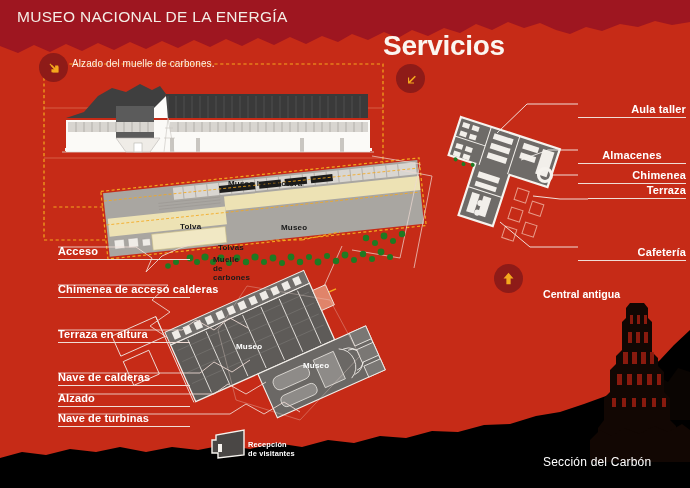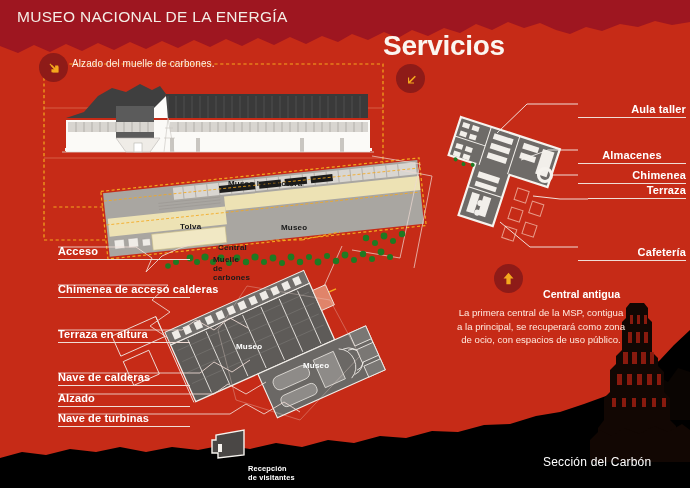--- a/index.html
+++ b/index.html
@@ -535,23 +535,22 @@
       <path d="M17 7.5 L9.5 15 L9.5 10 L8 10 L8 18 L16 18 L16 16.5 L11 16.5 L18.5 9 Z" fill="#F4A81D"></path>
     </svg>
   </div>
 
   <div class="badge" style="left:494px;top:264px;width:29px;height:29px;">
     <svg width="17" height="17" viewBox="0 0 24 24" aria-hidden="true">
       <path d="M12 4 L19 12 L15 12 L15 20 L9 20 L9 12 L5 12 Z" fill="#F4A81D"></path>
     </svg>
   </div>
   <div id="central-antigua-title">Central antigua</div>
-  <div id="central-antigua-body">La primera central de la MSP, contigua a la principal, se recuperará como zona de ocio, con espacios de uso público.</div>
-
-  <div class="lbl lbl-recep" style="left:248px;top:464px;">Recepción
+
+  <div class="lbl lbl-recep" style="left:248px;top:440px;">Recepción
 de visitantes</div>
 
   <div id="footer-caption">Sección del Carbón</div>
 
   <div id="left-labels">
       <div class="lbl lbl-side" style="left: 58px; top: 245px; width: 132px;"><span>Acceso</span><div style="height: 1px; background: rgb(240, 221, 214); margin-top: 1.5px; width: 132px;"></div></div>
       <div class="lbl lbl-side" style="left: 58px; top: 283px; width: 132px;"><span>Chimenea de acceso calderas</span><div style="height: 1px; background: rgb(240, 221, 214); margin-top: 1.5px; width: 132px;"></div></div>
       <div class="lbl lbl-side" style="left: 58px; top: 328px; width: 132px;"><span>Terraza en altura</span><div style="height: 1px; background: rgb(240, 221, 214); margin-top: 1.5px; width: 132px;"></div></div>
       <div class="lbl lbl-side" style="left: 58px; top: 371px; width: 132px;"><span>Nave de calderas</span><div style="height: 1px; background: rgb(240, 221, 214); margin-top: 1.5px; width: 132px;"></div></div>
       <div class="lbl lbl-side" style="left: 58px; top: 392px; width: 132px;"><span>Alzado</span><div style="height: 1px; background: rgb(240, 221, 214); margin-top: 1.5px; width: 132px;"></div></div>
@@ -560,21 +559,21 @@
   <div id="right-labels">
       <div class="lbl lbl-side" style="left: auto; top: 103px; right: 4px; text-align: right; width: 108px;"><span>Aula taller</span><div style="height: 1px; background: rgb(240, 221, 214); margin-top: 1.5px; width: 108px;"></div></div>
       <div class="lbl lbl-side" style="left: auto; top: 149px; right: 4px; text-align: center; width: 108px;"><span>Almacenes</span><div style="height: 1px; background: rgb(240, 221, 214); margin-top: 1.5px; width: 108px;"></div></div>
       <div class="lbl lbl-side" style="left: auto; top: 169px; right: 4px; text-align: right; width: 108px;"><span>Chimenea</span><div style="height: 1px; background: rgb(240, 221, 214); margin-top: 1.5px; width: 108px;"></div></div>
       <div class="lbl lbl-side" style="left: auto; top: 184px; right: 4px; text-align: right; width: 98px;"><span>Terraza</span><div style="height: 1px; background: rgb(240, 221, 214); margin-top: 1.5px; width: 98px;"></div></div>
       <div class="lbl lbl-side" style="left: auto; top: 246px; right: 4px; text-align: right; width: 108px;"><span>Cafetería</span><div style="height: 1px; background: rgb(240, 221, 214); margin-top: 1.5px; width: 108px;"></div></div>
     </div>
   <div id="plan-labels">
       <div class="lbl lbl-plan" style="left: 228px; top: 179px; white-space: pre-line; line-height: 1.15;">Museo locomotora</div>
       <div class="lbl lbl-plan" style="left: 180px; top: 222px; white-space: pre-line; line-height: 1.15;">Tolva</div>
-      <div class="lbl lbl-plan" style="left: 218px; top: 243px; white-space: pre-line; line-height: 1.15;">Central</div>
+      <div class="lbl lbl-plan" style="left: 218px; top: 243px; white-space: pre-line; line-height: 1.15;">Tolvas</div>
       <div class="lbl lbl-plan" style="left: 281px; top: 223px; white-space: pre-line; line-height: 1.15;">Museo</div>
       <div class="lbl lbl-plan" style="left: 213px; top: 255px; white-space: pre-line; line-height: 1.15;">Muelle
 de
 carbones</div>
       <div class="lbl lbl-plan light" style="left: 236px; top: 342px; white-space: pre-line; line-height: 1.15;">Museo</div>
       <div class="lbl lbl-plan light" style="left: 303px; top: 361px; white-space: pre-line; line-height: 1.15;">Museo</div>
     </div>
 
 </div>
 

